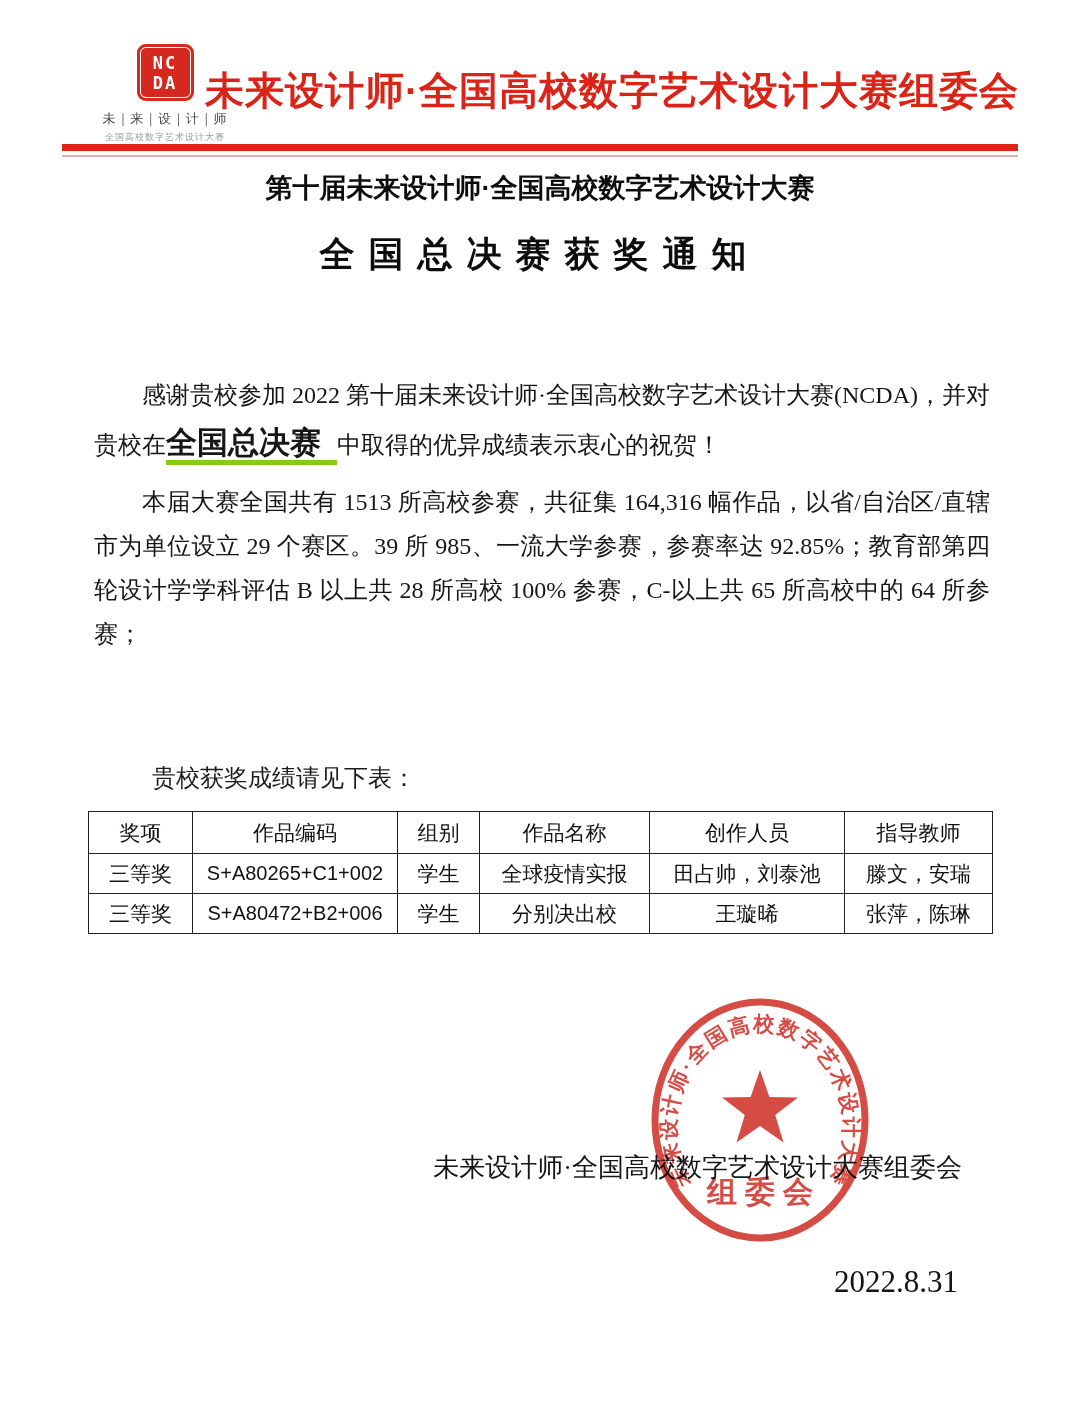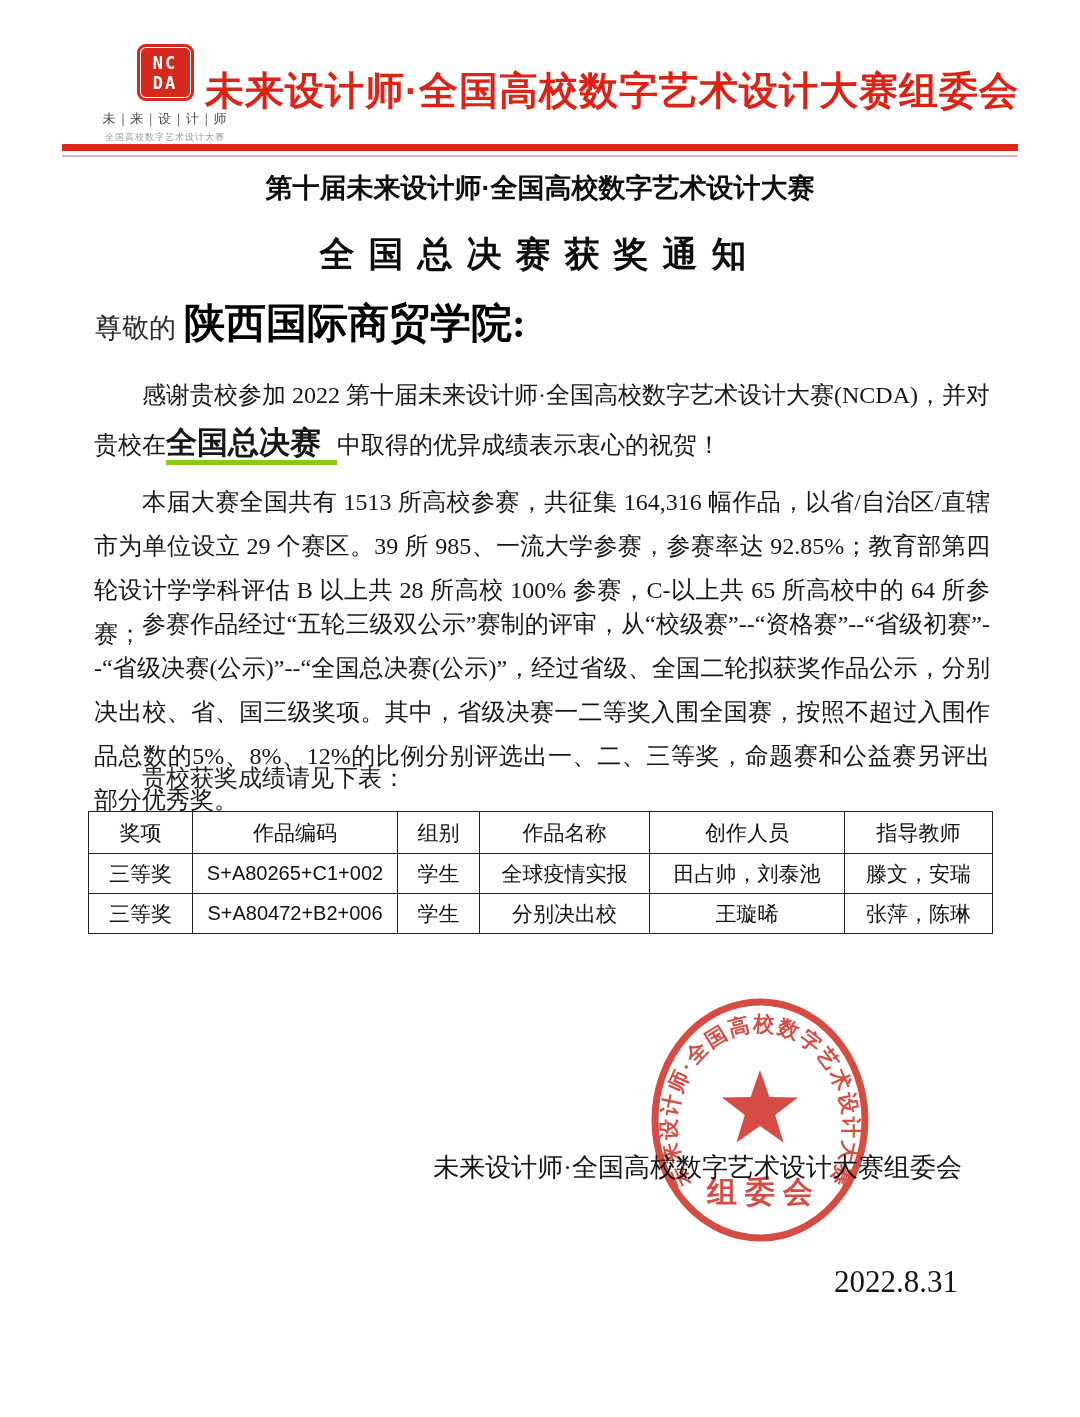--- a/index.html
+++ b/index.html
@@ -37,21 +37,21 @@
               font-family:"Liberation Serif",serif;}
 
   
   .para{position:absolute;left:94px;width:896px;font-size:24px;line-height:44px;
         text-align:justify;text-indent:2em;color:#161616;}
   .para-1{top:372px;line-height:47px;}
   .hl{font-family:"Liberation Sans",sans-serif;font-size:31px;font-weight:bold;
       border-bottom:5px solid #84cc16;padding-right:16px;text-indent:0;}
   .para-2{top:480px;}
   .para-3{top:602px;}
-  .table-note{position:absolute;left:94px;top:762px;width:600px;font-size:24px;text-indent:2em;}
+  .table-note{position:absolute;left:104px;top:762px;width:600px;font-size:24px;text-indent:2em;}
 
   
   table.awards{position:absolute;left:88px;top:811px;width:904px;border-collapse:collapse;
                table-layout:fixed;font-size:21px;color:#111;}
   .awards td{border:1.5px solid #222;text-align:center;vertical-align:middle;
              padding:0;height:39px;overflow:hidden;white-space:nowrap;}
   .awards tr.head td{height:41px;}
   .awards .code{font-family:"Liberation Sans",sans-serif;font-size:20px;}
 
   
@@ -74,31 +74,27 @@
     <div class="logo-name">未｜来｜设｜计｜师</div>
     <div class="logo-sub">全国高校数字艺术设计大赛</div>
   </div>
   <div class="org-title">未来设计师·全国高校数字艺术设计大赛组委会</div>
   <div class="rule-thick"></div>
   <div class="rule-thin"></div>
 
   <div class="doc-title-1">第十届未来设计师·全国高校数字艺术设计大赛</div>
   <div class="doc-title-2">全国总决赛获奖通知</div>
 
-  <div class="salutation">
-    <span class="sal-prefix">尊敬的</span><span class="sal-school">陕西国际商贸学院:</span>
-  </div>
 
   <div class="para para-1">
     <span>感谢贵校参加 2022 第十届未来设计师·全国高校数字艺术设计大赛(NCDA)，并对贵校在</span><span class="hl">全国总决赛</span><span>中取得的优异成绩表示衷心的祝贺！</span>
   </div>
 
   <div class="para para-2">本届大赛全国共有 1513 所高校参赛，共征集 164,316 幅作品，以省/自治区/直辖市为单位设立 29 个赛区。39 所 985、一流大学参赛，参赛率达 92.85%；教育部第四轮设计学学科评估 B 以上共 28 所高校 100% 参赛，C-以上共 65 所高校中的 64 所参赛；</div>
 
-  <div class="para para-3">参赛作品经过“五轮三级双公示”赛制的评审，从“校级赛”--“资格赛”--“省级初赛”--“省级决赛(公示)”--“全国总决赛(公示)”，经过省级、全国二轮拟获奖作品公示，分别决出校、省、国三级奖项。其中，省级决赛一二等奖入围全国赛，按照不超过入围作品总数的5%、8%、12%的比例分别评选出一、二、三等奖，命题赛和公益赛另评出部分优秀奖。</div>
 
   <div class="table-note">贵校获奖成绩请见下表：</div>
 
   <table class="awards">
     <colgroup>
       <col style="width:104px">
         <col style="width:205px">
         <col style="width:82px">
       <col style="width:170px">
         <col style="width:195px">

